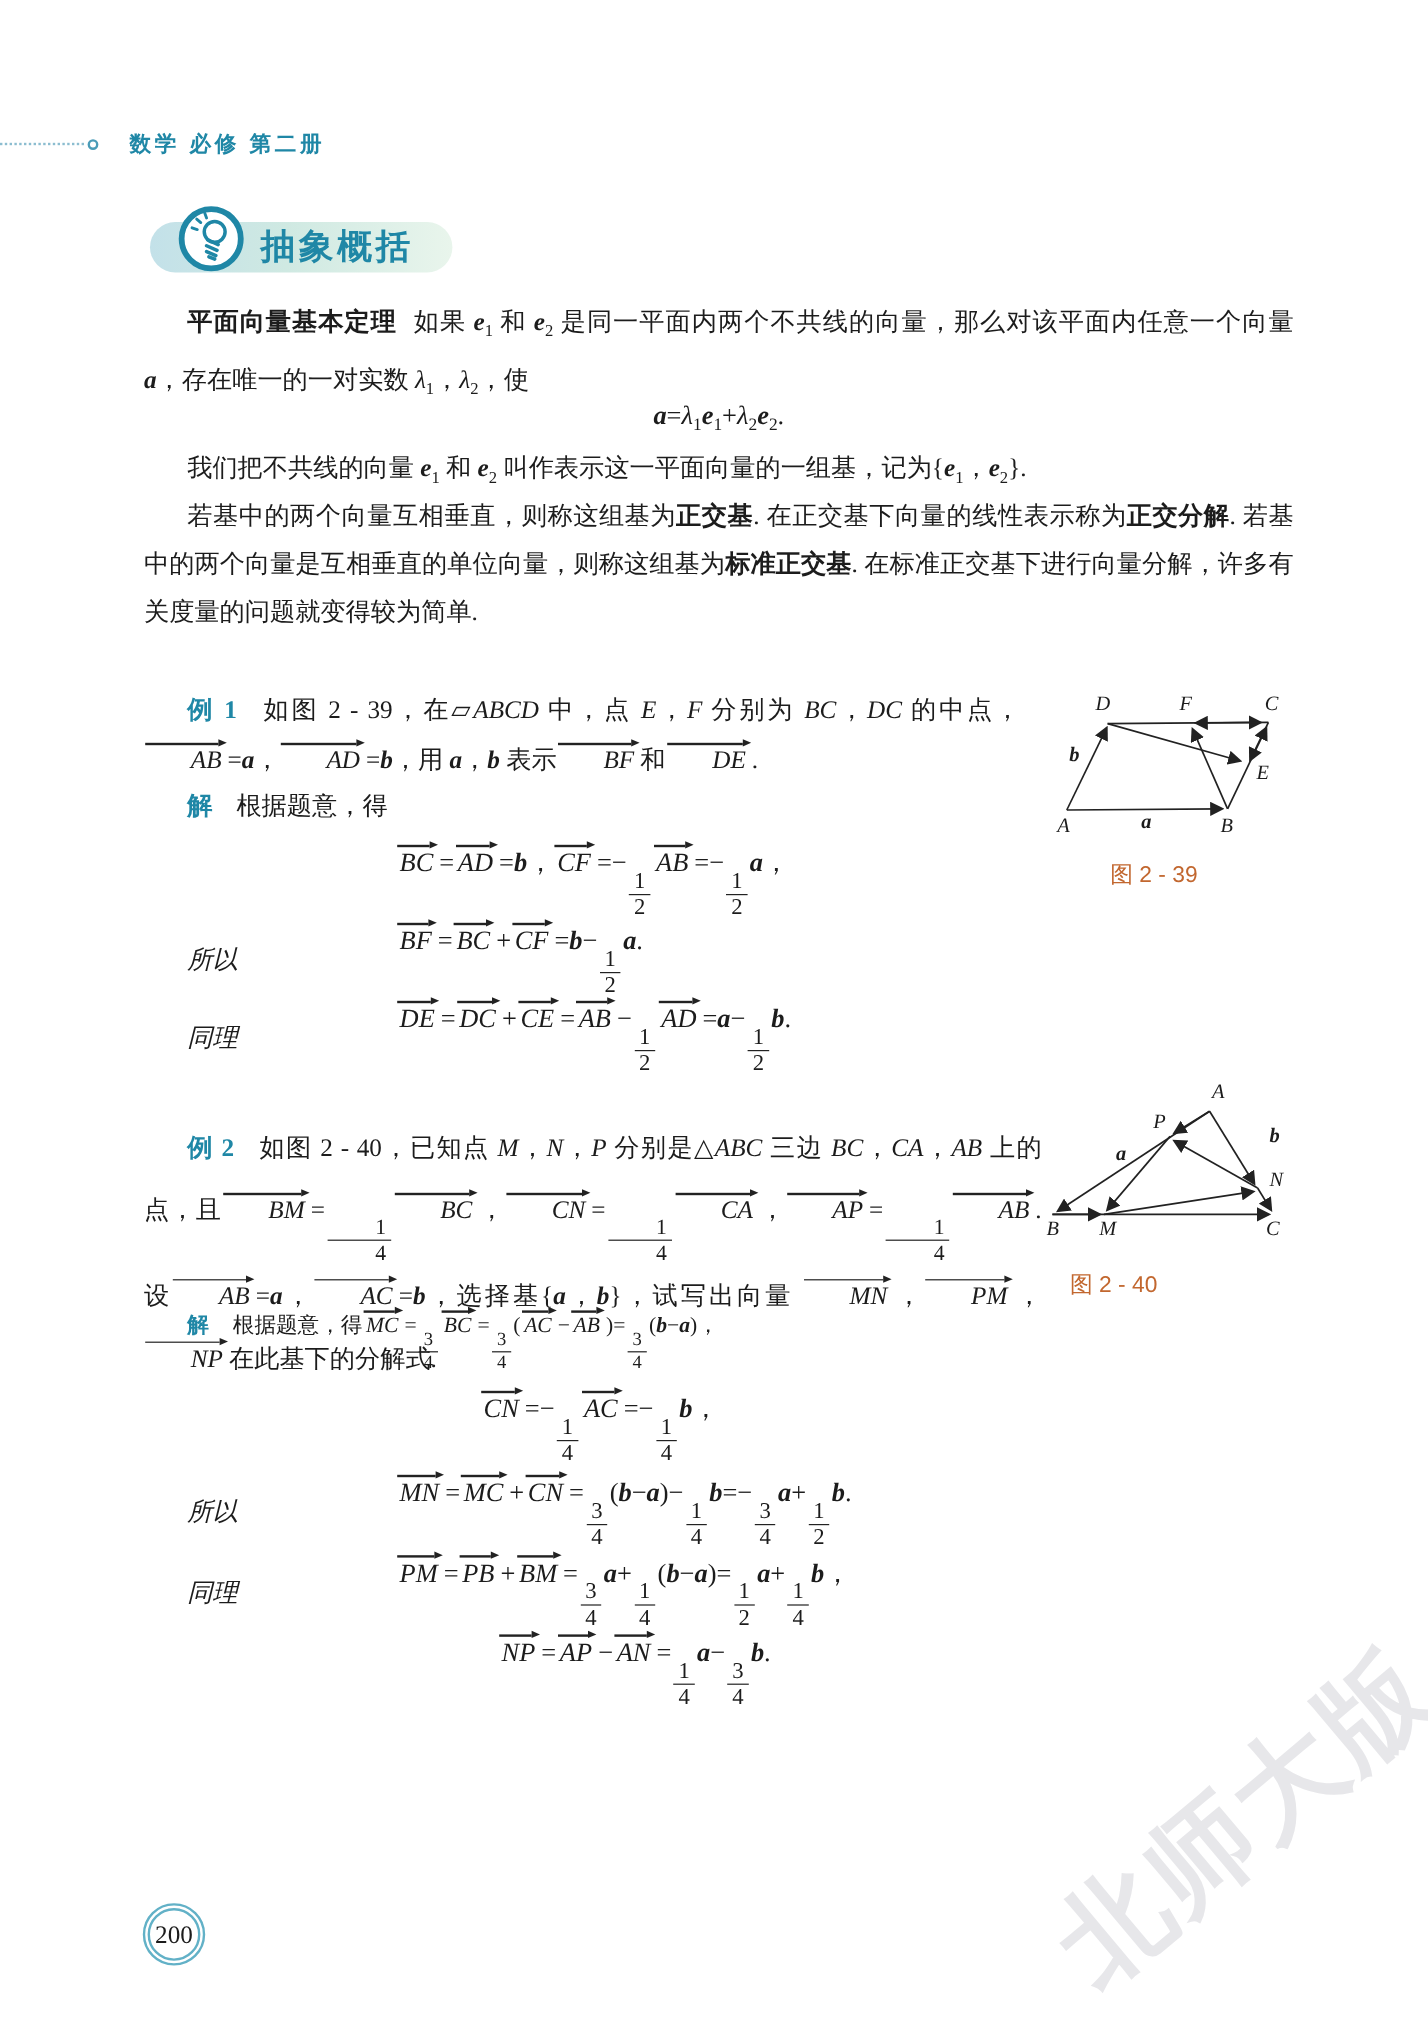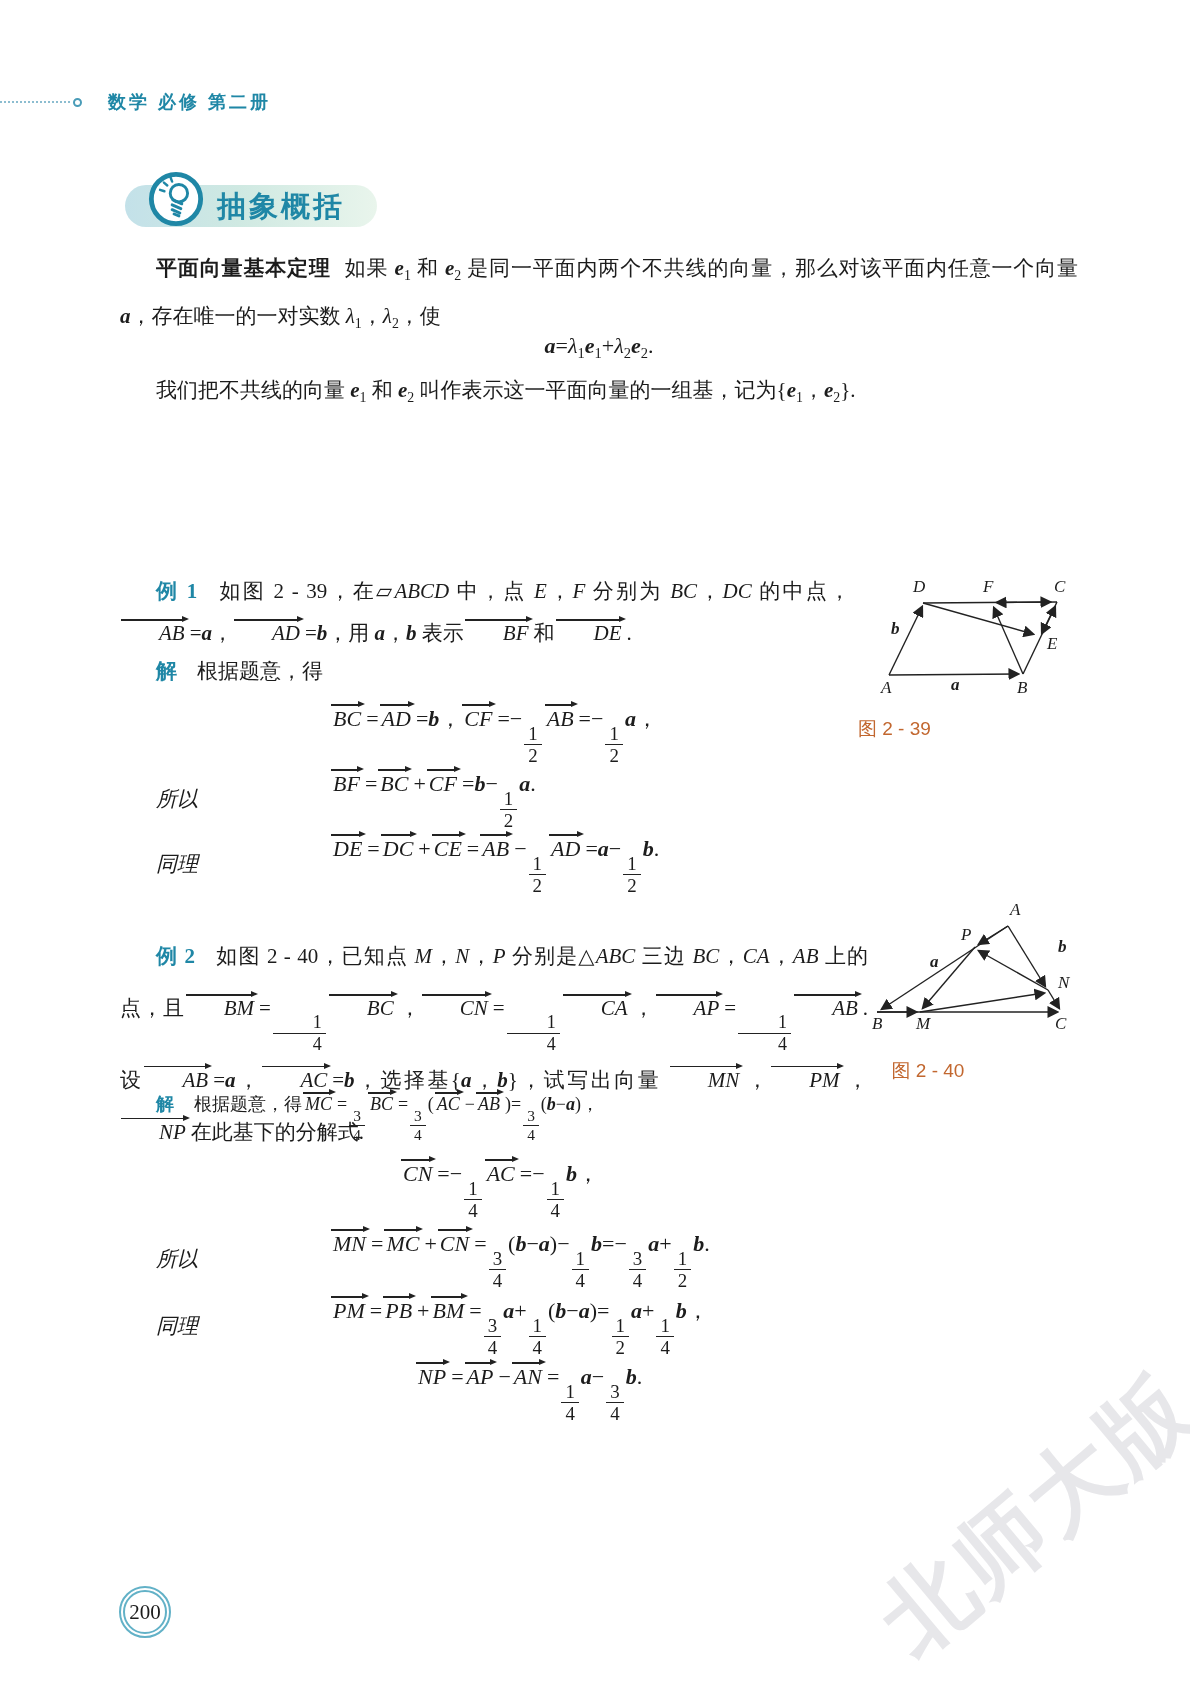--- a/index.html
+++ b/index.html
@@ -1,20 +1,20 @@
 <!DOCTYPE html>
 <html><head>
 <meta charset="utf-8">
 <style>
   html,body{margin:0;padding:0;background:#ffffff;}
   .page{position:relative;width:1190px;height:1684px;background:#ffffff;overflow:hidden;
         font-family:"Liberation Serif","DejaVu Serif",serif;color:#1c1c1c;font-size:21px;}
 
   
-  .header{position:absolute;top:91px;left:0;display:flex;align-items:center;height:22px;}
+  .header{position:absolute;top:109px;left:0;display:flex;align-items:center;height:22px;}
   .dotline{width:70px;border-top:2px dotted #8cbdd0;}
   .dotcircle{width:9px;height:9px;border:2px solid #4a9cb8;border-radius:50%;box-sizing:border-box;margin-left:3px;margin-right:26px;}
   .header-title{font-family:"Liberation Sans","DejaVu Sans",sans-serif;font-weight:bold;font-size:18px;color:#1f87a6;letter-spacing:3px;}
 
   
   .badge{position:absolute;left:125px;top:185px;width:252px;height:42px;border-radius:22px;
          background:linear-gradient(90deg,#c3e1e9 0%,#cfe9e2 45%,#e9f5ec 100%);}
   .badge-icon{position:absolute;left:22px;top:-15px;width:58px;height:58px;}
   .badge-label{position:absolute;left:92px;top:0;line-height:42px;font-family:"Liberation Sans","DejaVu Sans",sans-serif;
                font-weight:bold;font-size:29px;color:#1f87a6;letter-spacing:3px;}
@@ -54,21 +54,21 @@
   sub{font-size:0.66em;}
 
   
   .fig{position:absolute;}
   .fig-239{left:857px;top:552px;}
   .fig-240{left:858px;top:900px;}
   svg line{stroke:#222;stroke-width:1.4;}
   .pl{font-size:17px;font-style:italic;fill:#1c1c1c;font-family:"Liberation Serif","DejaVu Serif",serif;}
   .vlb{font-size:17px;font-style:italic;font-weight:bold;fill:#1c1c1c;font-family:"Liberation Serif","DejaVu Serif",serif;}
   .fig-caption{position:absolute;font-size:19px;color:#c2672f;font-family:"Liberation Sans","DejaVu Sans",sans-serif;}
-  .cap-239{left:858px;top:716px;width:140px;text-align:left;}
+  .cap-239{left:858px;top:716px;width:140px;text-align:right;}
   .cap-240{left:858px;top:1058px;width:140px;text-align:center;}
 
   
   .pagenum{position:absolute;left:119px;top:1586px;width:52px;height:52px;border:2px solid #62b1c7;border-radius:50%;
            box-sizing:border-box;display:flex;align-items:center;justify-content:center;font-size:21px;}
   .pagenum::before{content:"";position:absolute;inset:2px;border:2px solid #62b1c7;border-radius:50%;}
   .watermark{position:absolute;left:850px;top:1452px;width:380px;font-size:90px;font-weight:bold;color:#e7e7ea;
              transform:rotate(-40deg);transform-origin:center;white-space:nowrap;letter-spacing:4px;
              font-family:"Liberation Serif","DejaVu Serif",serif;}
 </style>
@@ -94,20 +94,21 @@
     </span>
     <span class="badge-label">抽象概括</span>
   </div>
 
   <p class="para p1"><span class="lead">平面向量基本定理</span><span>如果 <span class="bi">e</span><sub>1</sub> 和 <span class="bi">e</span><sub>2</sub> 是同一平面内两个不共线的向量，那么对该平面内任意一个向量 <span class="bi">a</span>，存在唯一的一对实数 <span class="it">λ</span><sub>1</sub>，<span class="it">λ</span><sub>2</sub>，使</span></p>
 
   <div class="center-formula"><span class="bi">a</span>=<span class="it">λ</span><sub>1</sub><span class="bi">e</span><sub>1</sub>+<span class="it">λ</span><sub>2</sub><span class="bi">e</span><sub>2</sub>.</div>
 
   <p class="para p2">我们把不共线的向量 <span class="bi">e</span><sub>1</sub> 和 <span class="bi">e</span><sub>2</sub> 叫作表示这一平面向量的一组基，记为{<span class="bi">e</span><sub>1</sub>，<span class="bi">e</span><sub>2</sub>}.</p>
 
+  <p class="para p3">若基中的两个向量互相垂直，则称这组基为<span class="bd">正交基</span>. 在正交基下向量的线性表示称为<span class="bd">正交分解</span>. 若基中的两个向量是互相垂直的单位向量，则称这组基为<span class="bd">标准正交基</span>. 在标准正交基下进行向量分解，许多有关度量的问题就变得较为简单.</p>
 
   <p class="para ex1"><span class="kw">例 1</span><span>如图 2 - 39，在▱<span class="it">ABCD</span> 中，点 <span class="it">E</span>，<span class="it">F</span> 分别为 <span class="it">BC</span>，<span class="it">DC</span> 的中点，<span class="vec">AB</span>=<span class="bi">a</span>，<span class="vec">AD</span>=<span class="bi">b</span>，用 <span class="bi">a</span>，<span class="bi">b</span> 表示<span class="vec">BF</span>和<span class="vec">DE</span>.</span></p>
 
   <div class="sol-line sol1"><span class="kw">解</span><span>根据题意，得</span></div>
 
   <div class="frow r11">
     <span class="flabel"></span>
     <span class="fmath"><span class="vec">BC</span>=<span class="vec">AD</span>=<span class="bi">b</span>，<span class="vec">CF</span>=−<span class="frac">
           <span class="fn">1</span>
           <span class="fd">2</span>

